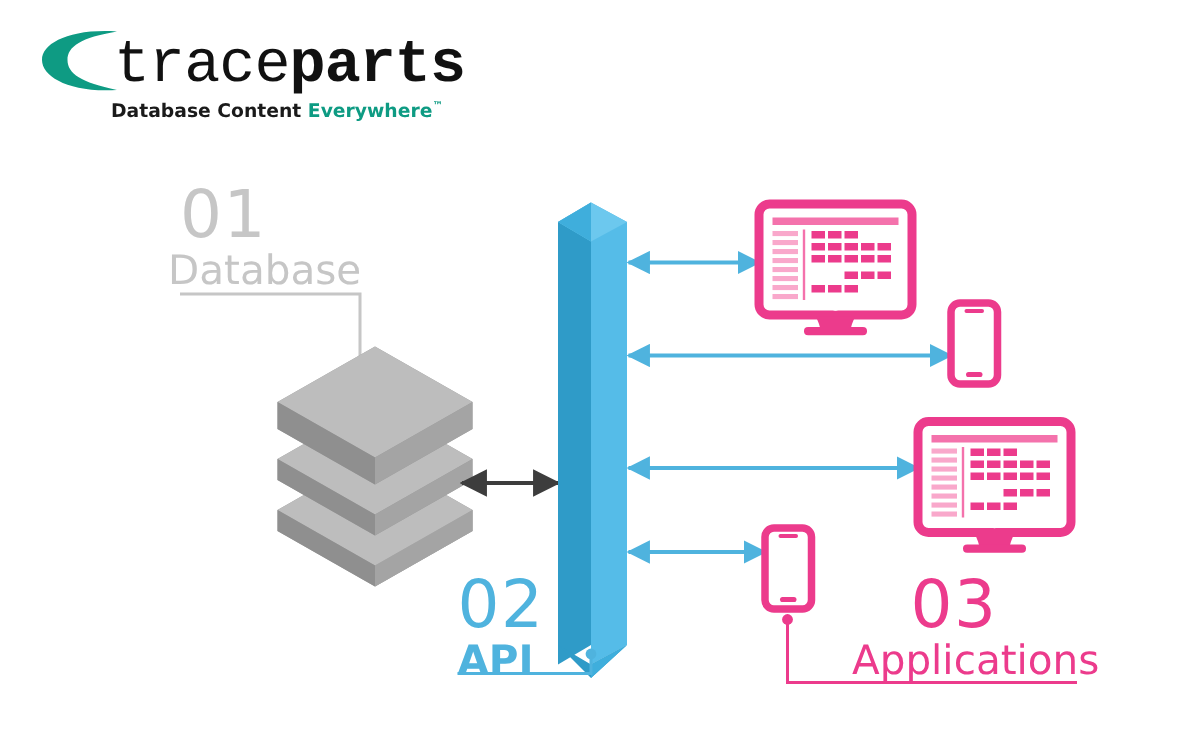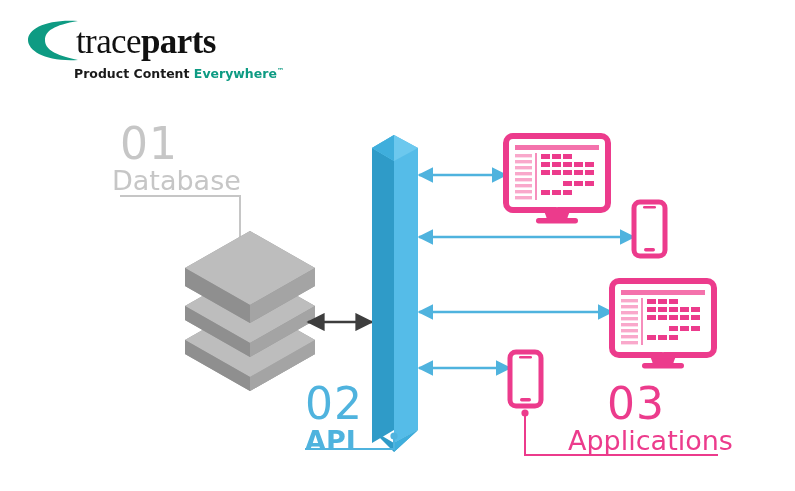--- a/index.html
+++ b/index.html
@@ -8,22 +8,22 @@
     background: #ffffff;
     font-family: "Liberation Sans", sans-serif;
     overflow: hidden;
   }
   #stage { position: relative; width: 795px; height: 491px; background:#fff; }
 
   
   #logo { position: absolute; left: 28px; top: 18px; width: 230px; height: 70px; }
   #logo-wordmark {
     position: absolute; left: 48px; top: 4px;
-    font-size: 35px; letter-spacing: -0.6px; color: #111111;
-    font-family: Liberation Serif, serif; white-space: nowrap;
+    font-size: 40px; letter-spacing: -0.6px; color: #111111;
+    font-family: Liberation Mono, monospace; white-space: nowrap;
   }
   #logo-wordmark .lw-light { font-weight: 400; }
   #logo-wordmark .lw-bold  { font-weight: 700; }
   #logo-swoosh { position: absolute; left: 0px; top: 0px; }
   #logo-tagline {
     position: absolute; left: 46px; top: 48px;
     font-size: 12.5px; font-weight: 700; color: #1a1a1a;
     font-family: "DejaVu Sans", sans-serif; white-space: nowrap;
   }
   #logo-tagline .tag-accent { color: #0E9B83; }
@@ -54,21 +54,21 @@
 <div id="stage">
 
   <div id="logo">
     <svg id="logo-swoosh" width="56" height="46" viewBox="0 0 56 46">
       <path d="M50 3 C18 1, 0 11, 0 22 C0 33, 18 44, 50 42 C26 37, 17 31, 17 22 C17 13, 26 7, 50 3 Z" fill="#0E9B83"></path>
     </svg>
     <div id="logo-wordmark">
       <span class="lw-light">trace</span><span class="lw-bold">parts</span>
     </div>
     <div id="logo-tagline">
-      <span>Product Content </span><span class="tag-accent">Everywhere</span><span class="tag-tm">™</span>
+      <span>Database Content </span><span class="tag-accent">Everywhere</span><span class="tag-tm">™</span>
     </div>
   </div>
 
   <div class="step-num" id="step1-num">01</div>
   <div class="step-name" id="step1-name">Database</div>
 
   <div class="step-num" id="step2-num">02</div>
   <div class="step-name" id="step2-name">API</div>
 
   <div class="step-num" id="step3-num">03</div>

